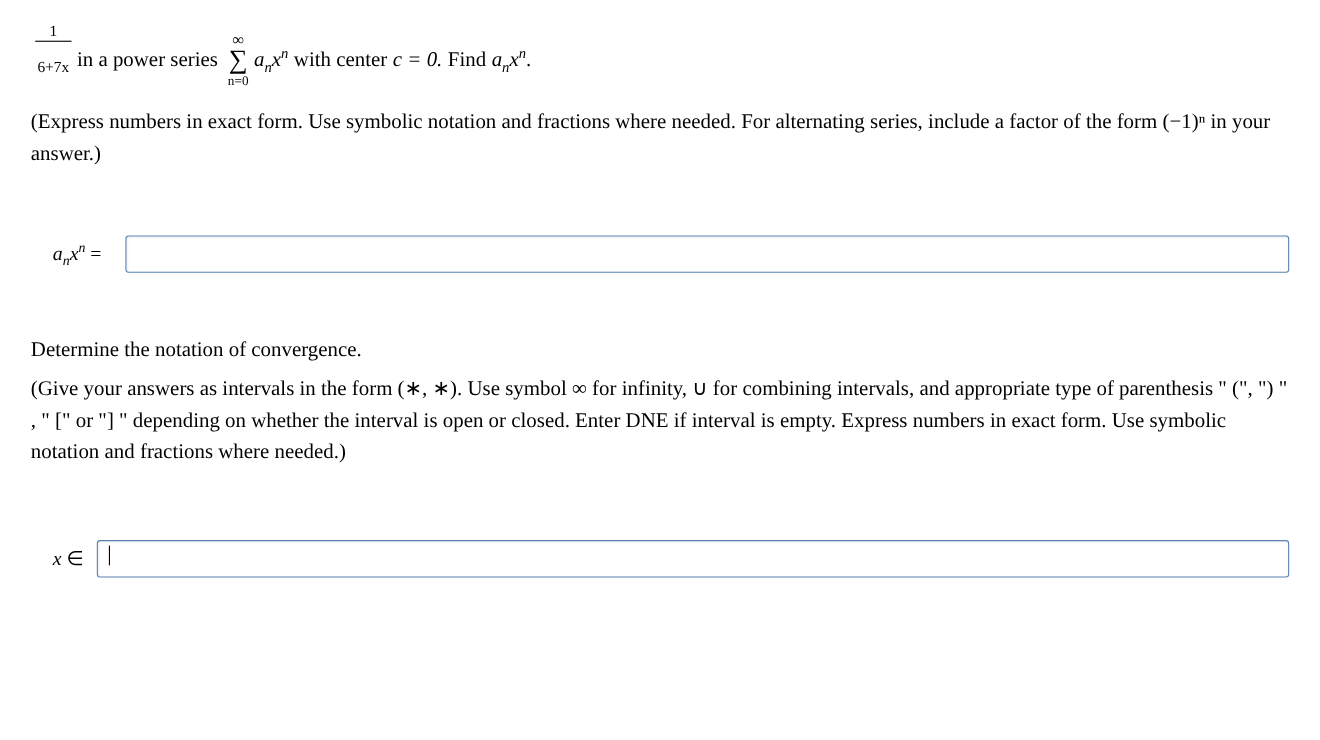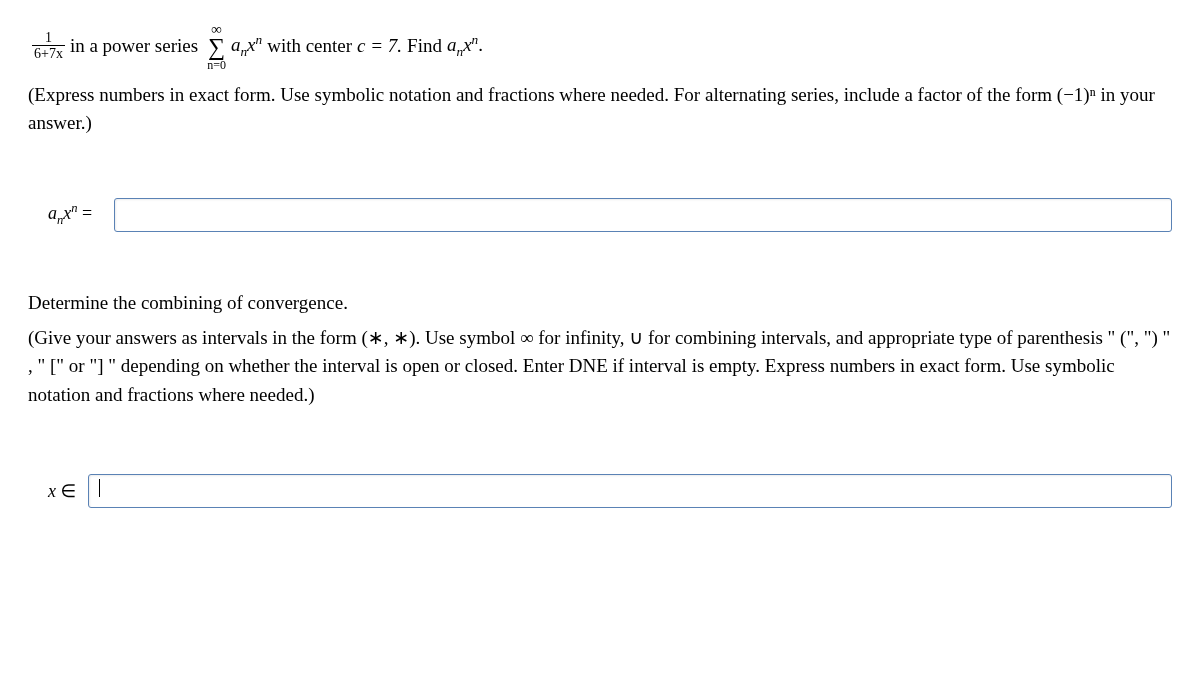--- a/index.html
+++ b/index.html
@@ -21,21 +21,21 @@
     .line1 > span { margin-right: 5px; }
     .frac {
       display: inline-flex;
       flex-direction: column;
       align-items: center;
       font-size: 14px;
       vertical-align: middle;
       margin: 0 4px;
     }
     .frac .num { padding: 0 2px; line-height: 1.1; }
-    .frac .den { border-top: 1px solid #000; padding: 0 2px; line-height: 1.2; font-family: Liberation Serif, serif; }
+    .frac .den { border-top: 1px solid #000; padding: 16px 2px; line-height: 1.2; font-family: Liberation Serif, serif; }
     .summation {
       display: inline-flex;
       flex-direction: column;
       align-items: center;
       font-size: 13px;
       line-height: 1;
       margin: 0 4px;
     }
     .summation .top { font-size: 15px; }
     .summation .sigma { font-size: 24px; line-height: 0.9; }
@@ -107,37 +107,37 @@
   <span>in a power series</span>
   <span class="summation">
     <span class="top">∞</span>
     <span class="sigma">∑</span>
     <span class="bottom">n=0</span>
   </span>
   <span>
     <span class="math-i">a</span><span class="sub">n</span><span class="math-i">x</span><span class="sup">n</span>
   </span>
   <span>with center</span>
-  <span class="math-i">c = 7.</span>
+  <span class="math-i">c = 0.</span>
   <span>Find</span>
   <span>
     <span class="math-i">a</span><span class="sub">n</span><span class="math-i">x</span><span class="sup">n</span><span>.</span>
   </span>
 </div>
 
 <div class="para">(Express numbers in exact form. Use symbolic notation and fractions where needed. For alternating series, include a factor of the form (−1)ⁿ in your answer.)</div>
 
 <div class="answer-row">
   <span class="answer-label">
     <span class="math-i">a</span><span class="sub">n</span><span class="math-i">x</span><span class="sup">n</span><span style="font-style:normal"> =</span>
   </span>
   <input type="text" class="answer-input" value="" style="">
 </div>
 
-<div class="q2-heading">Determine the combining of convergence.</div>
+<div class="q2-heading">Determine the notation of convergence.</div>
 
 <div class="q2-instr">(Give your answers as intervals in the form (∗, ∗). Use symbol ∞ for infinity, ∪ for combining intervals, and appropriate type of parenthesis " (", ") " ,  " [" or "] " depending on whether the interval is open or closed. Enter DNE if interval is empty. Express numbers in exact form. Use symbolic notation and fractions where needed.)</div>
 
 <div class="interval-row">
   <span class="interval-label">
     <span class="math-i">x</span><span style="font-style:normal"> ∈</span>
   </span>
   <div class="interval-input" tabindex="0"><span class="text-cursor"></span></div>
 </div>
 

